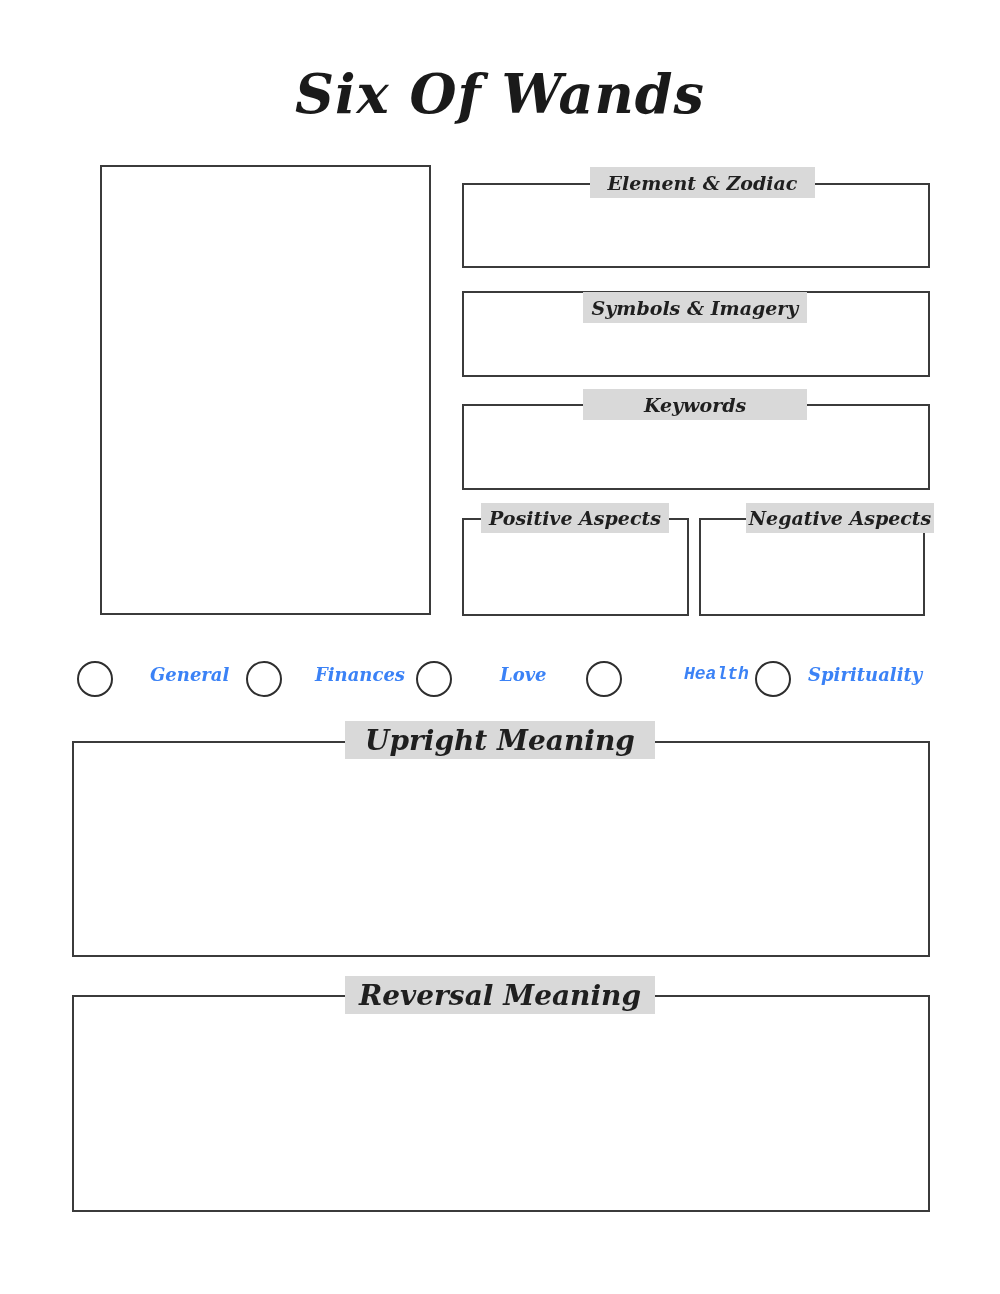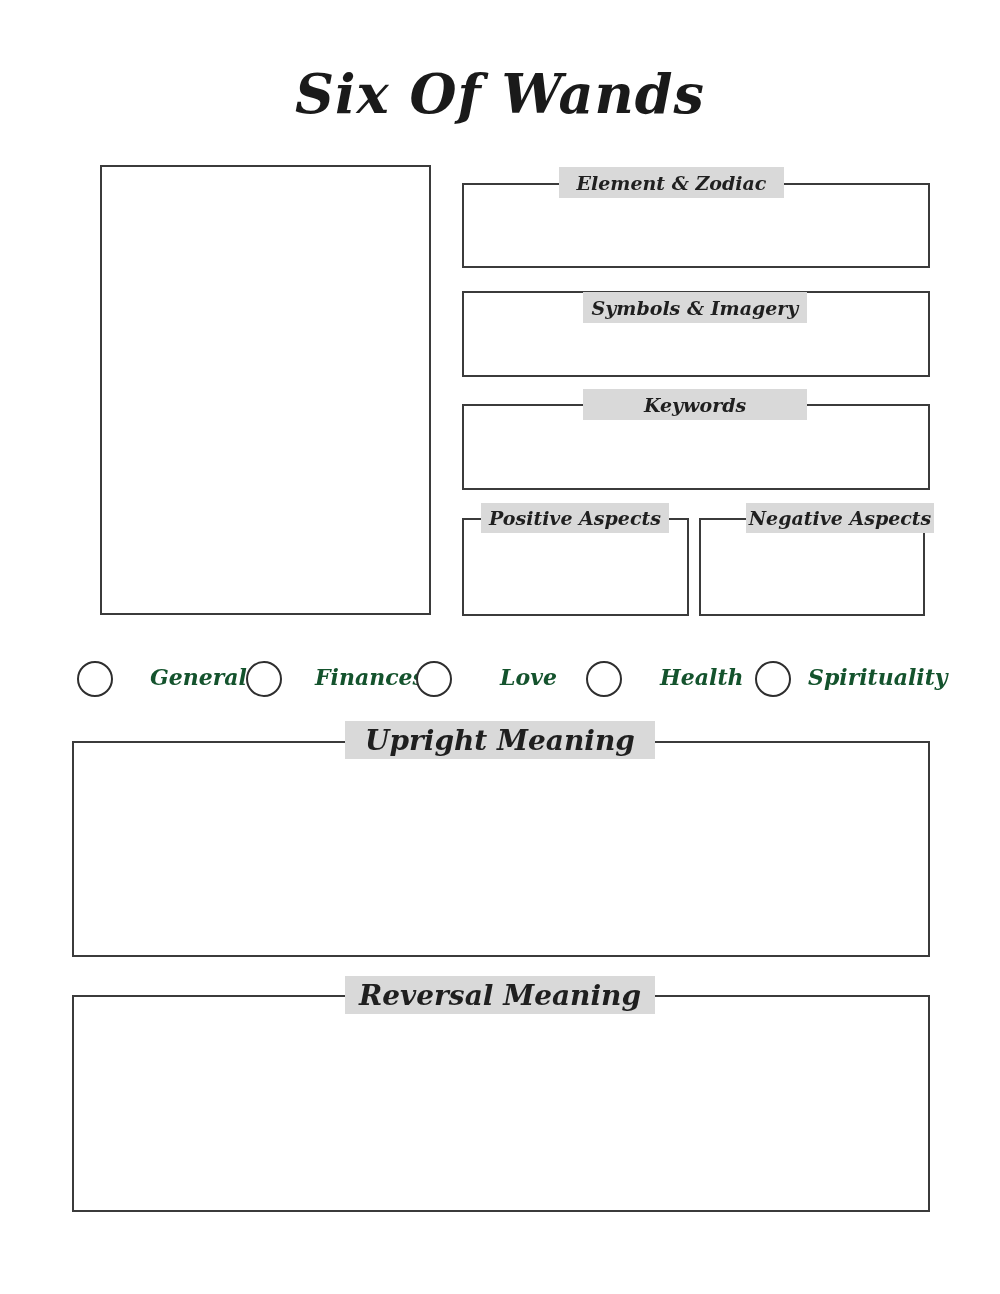--- a/index.html
+++ b/index.html
@@ -51,36 +51,36 @@
     border: 2px solid #2e2e2e;
     border-radius: 50%;
     background: #ffffff;
     box-sizing: border-box;
   }
   .cat-label {
     position: absolute;
     top: 664px;
     font-style: italic;
     font-weight: bold;
-    font-size: 22px;
-    color: #14532d;
+    font-size: 18px;
+    color: #3b82f6;
     white-space: nowrap;
   }
 </style>
 </head>
 <body>
 
 <div class="page">
 
   <h1 class="title">Six Of Wands</h1>
 
   <div class="box" style="left:100px; top:165px; width:331px; height:450px;"></div>
 
   <div class="box" style="left:462px; top:183px; width:468px; height:85px;"></div>
-  <div class="chip" style="left:559px; top:167px; width:225px; height:31px;">Element &amp; Zodiac</div>
+  <div class="chip" style="left:590px; top:167px; width:225px; height:31px;">Element &amp; Zodiac</div>
 
   <div class="box" style="left:462px; top:291px; width:468px; height:86px;"></div>
   <div class="chip" style="left:583px; top:276px; width:224px; height:31px;margin-top:16px;">Symbols &amp; Imagery</div>
 
   <div class="box" style="left:462px; top:404px; width:468px; height:86px;"></div>
   <div class="chip" style="left:583px; top:389px; width:224px; height:31px;">Keywords</div>
 
   <div class="box" style="left:462px; top:518px; width:227px; height:98px;"></div>
   <div class="chip" style="left:481px; top:503px; width:188px; height:30px;">Positive Aspects</div>
 
@@ -90,21 +90,21 @@
   <div class="circle" style="left:77px;  top:661px;"></div>
   <div class="cat-label" style="left:150px;">General</div>
 
   <div class="circle" style="left:246px; top:661px;"></div>
   <div class="cat-label" style="left:315px;">Finances</div>
 
   <div class="circle" style="left:416px; top:661px;"></div>
   <div class="cat-label" style="left:500px;">Love</div>
 
   <div class="circle" style="left:586px; top:661px;"></div>
-  <div class="cat-label" style="left:660px;">Health</div>
+  <div class="cat-label" style="left:684px;font-family:Liberation Mono, monospace;">Health</div>
 
   <div class="circle" style="left:755px; top:661px;"></div>
   <div class="cat-label" style="left:808px;">Spirituality</div>
 
   <div class="box" style="left:72px; top:741px; width:858px; height:216px;"></div>
   <div class="chip big" style="left:345px; top:721px; width:310px; height:38px;">Upright Meaning</div>
 
   <div class="box" style="left:72px; top:995px; width:858px; height:217px;"></div>
   <div class="chip big" style="left:345px; top:976px; width:310px; height:38px;">Reversal Meaning</div>
 

